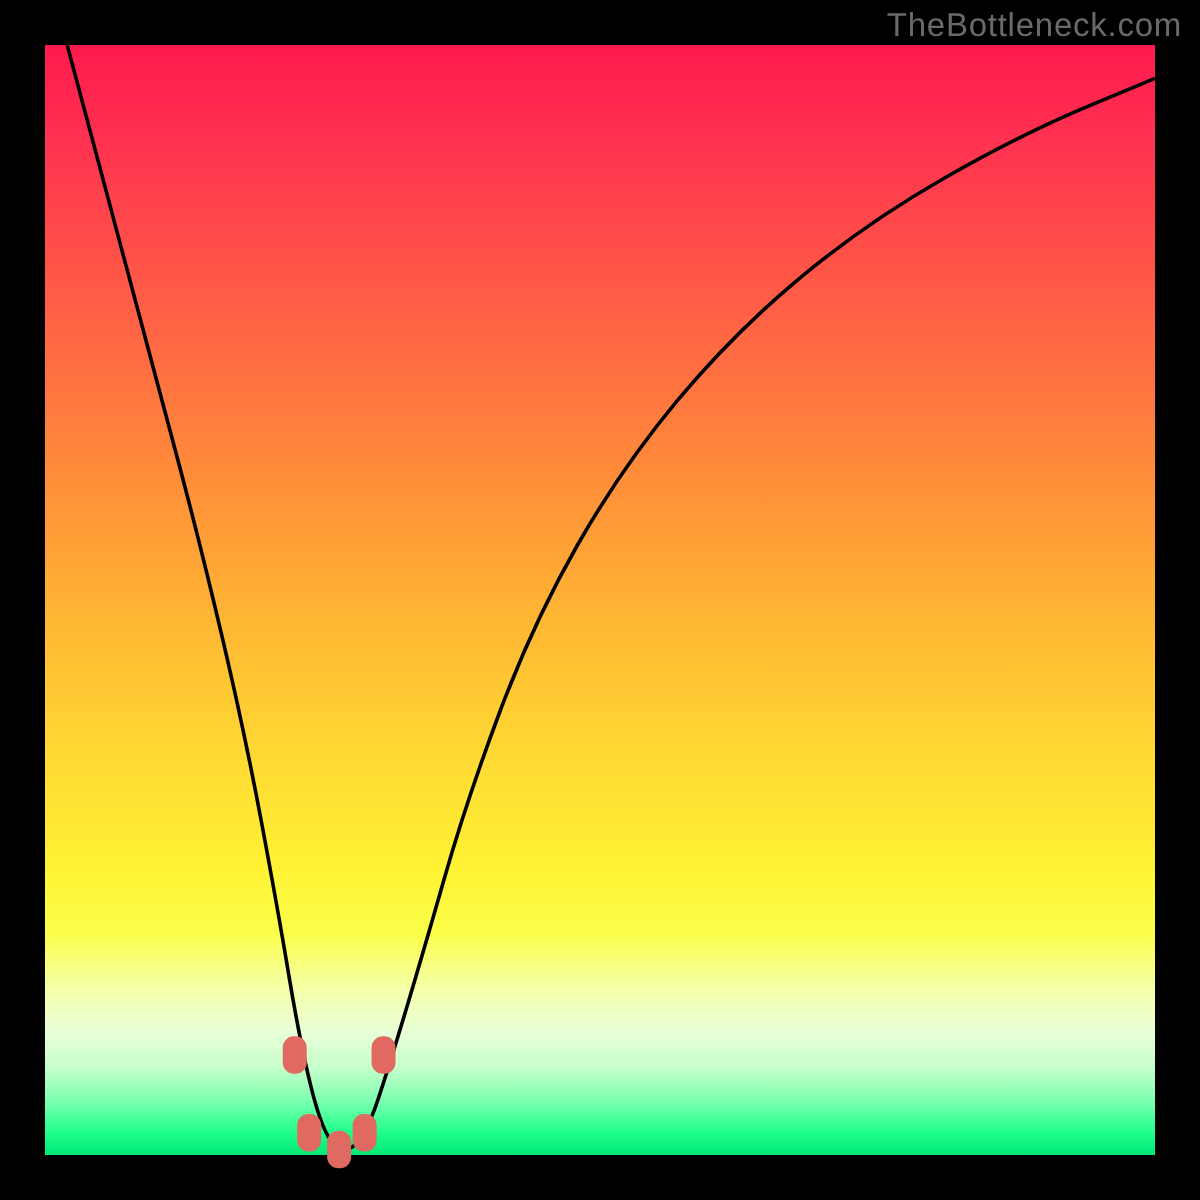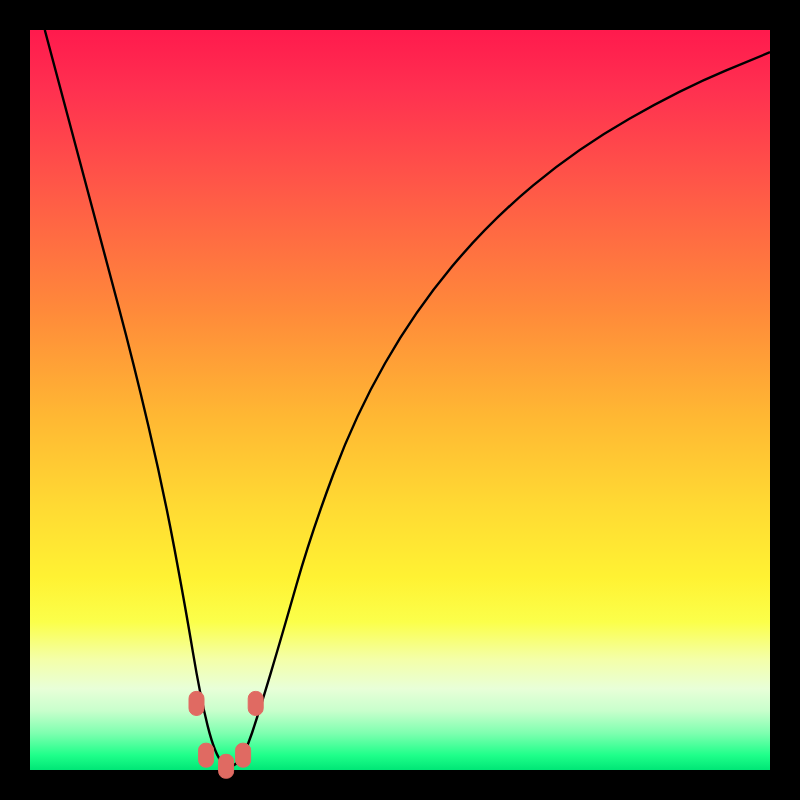--- a/index.html
+++ b/index.html
@@ -70,13 +70,14 @@
       <path fill="none" stroke="#000000" stroke-width="2.4" d="M 14.8 0.0 Q 14.8 0.0 29.6 55.5 Q 44.4 111.0 59.2 166.5 Q 74.0 222.0 88.8 277.5 Q 103.6 333.0 118.4 395.9 Q 133.2 458.8 144.3 518.0 Q 155.4 577.2 162.8 621.6 Q 170.2 666.0 177.6 695.6 Q 185.0 725.2 192.4 732.6 Q 199.8 740.0 207.2 732.6 Q 214.6 725.2 222.0 703.0 Q 229.4 680.8 240.5 643.8 Q 251.6 606.8 266.4 555.0 Q 281.2 503.2 303.4 444.0 Q 325.6 384.8 355.2 333.0 Q 384.8 281.2 421.8 236.8 Q 458.8 192.4 503.2 155.4 Q 547.6 118.4 599.4 88.8 Q 651.2 59.2 695.6 40.7 T 740.0 22.2"></path>
       <g>
           <rect x="159.0" y="661.4" width="15" height="24" rx="7" fill="#e06a62" stroke="#e06a62"></rect>
           <rect x="168.6" y="713.2" width="15" height="24" rx="7" fill="#e06a62" stroke="#e06a62"></rect>
           <rect x="188.6" y="724.3" width="15" height="24" rx="7" fill="#e06a62" stroke="#e06a62"></rect>
           <rect x="205.6" y="713.2" width="15" height="24" rx="7" fill="#e06a62" stroke="#e06a62"></rect>
           <rect x="218.2" y="661.4" width="15" height="24" rx="7" fill="#e06a62" stroke="#e06a62"></rect>
         </g>
     </svg>
   </div>
+  <div class="watermark">TheBottleneck.com</div>
 </div>
 
 </body></html>

